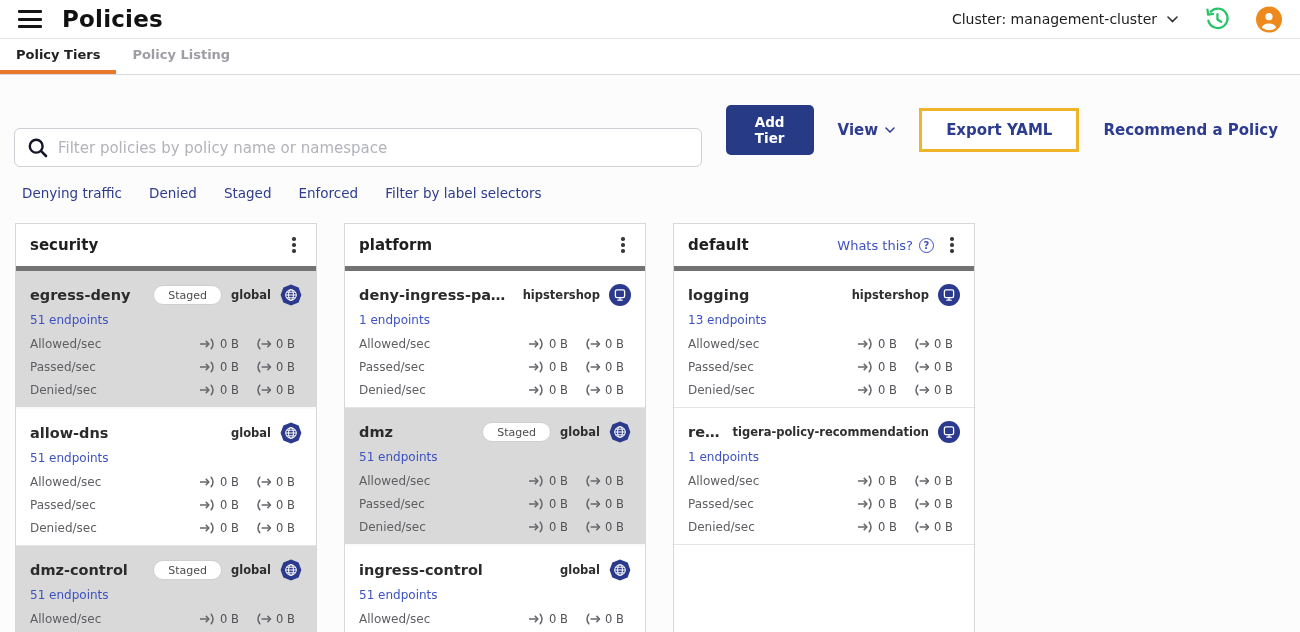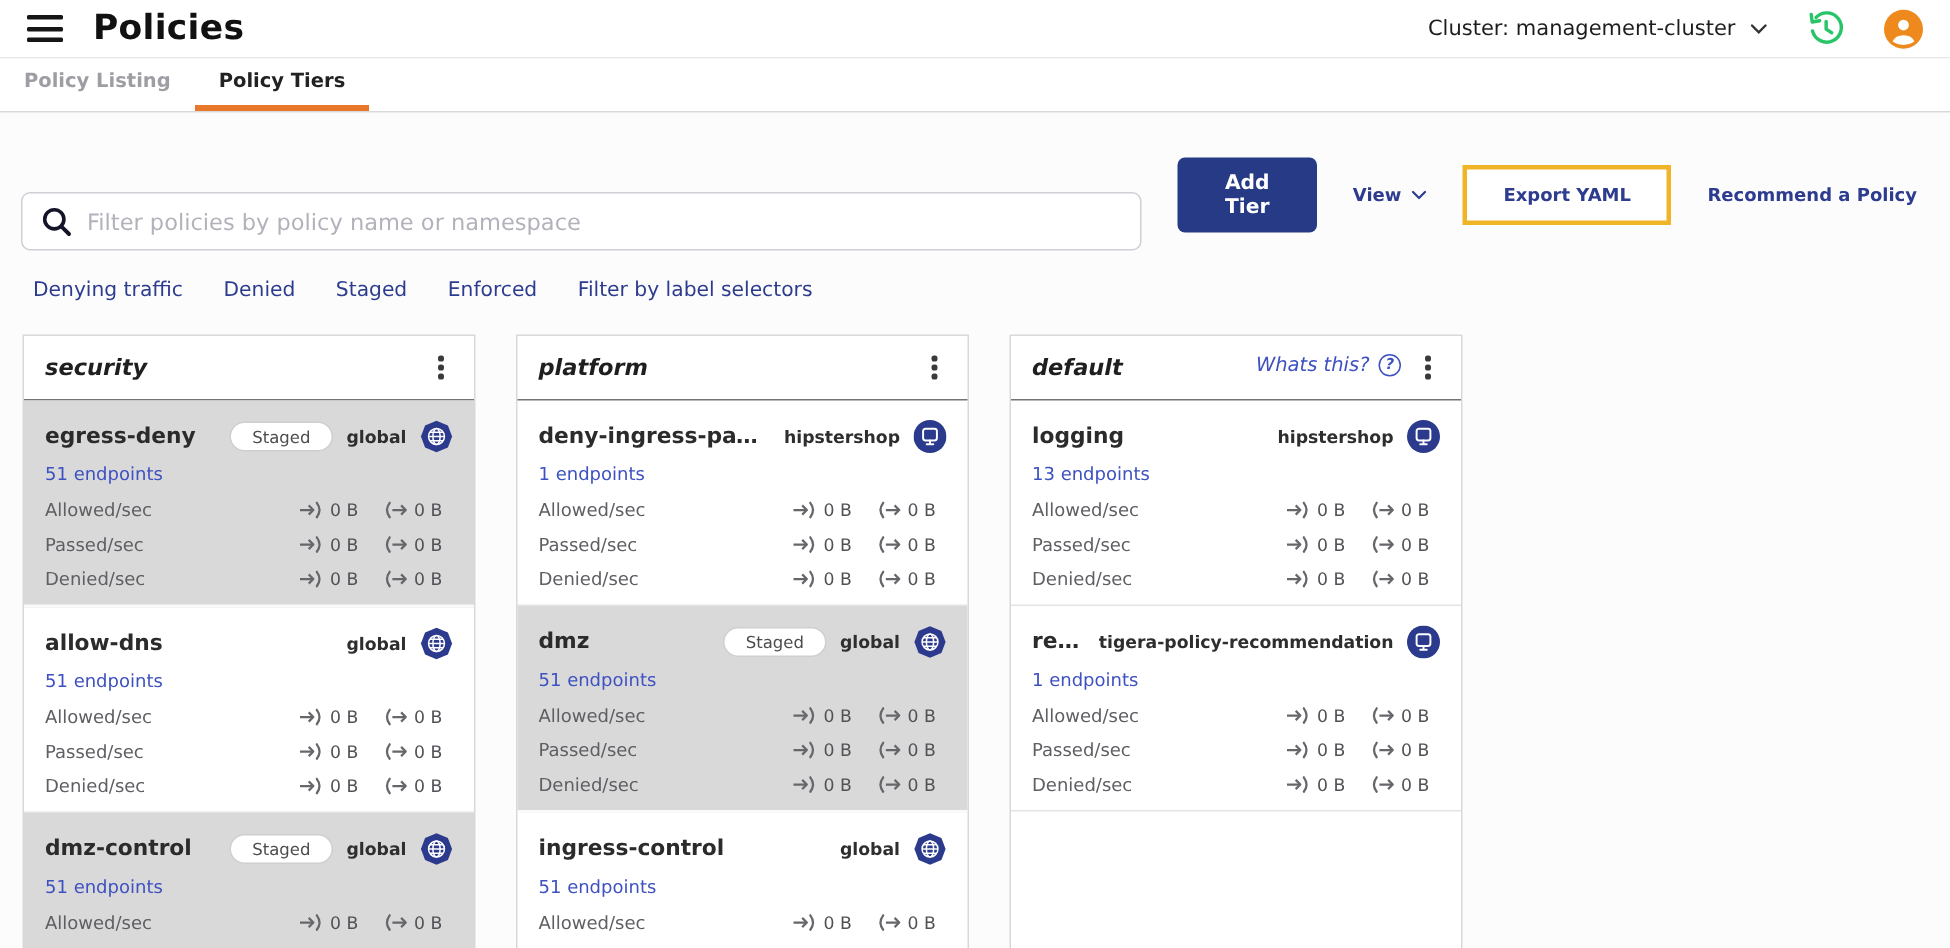--- a/index.html
+++ b/index.html
@@ -19,31 +19,31 @@
   .tabbar { height:36px; background:#fff; border-bottom:1px solid #d9d9dc; display:flex; align-items:stretch; }
   .tab { display:flex; align-items:center; padding:0 16px; font-size:13px; font-weight:bold; color:#9d9da4; cursor:pointer; border-bottom:4px solid transparent; }
   .tab.active { color:#222; border-bottom-color:#e8792c; }
 
   
   .toolbar { display:flex; align-items:center; padding:17px 22px 8px 14px; gap:24px; }
   .searchbox { width:813px; height:39px; background:#fff; border:1px solid #cfcfd6; border-radius:6px; display:flex; align-items:center; padding:0 12px; gap:9px;margin-top:36px; }
   .searchbox input { border:none; outline:none; flex:1; font-size:15px; color:#333; background:transparent; font-family:inherit; }
   .searchbox input::placeholder { color:#b2b2bc; }
   .btn-primary { background:#263a86; color:#fff; border:none; border-radius:5px; font-size:13.5px; font-weight:600; padding:9px 17px; cursor:pointer; font-family:inherit; }
-  .link-btn { display:flex; align-items:center; gap:7px; color:#2d3c8e; font-size:12px; font-weight:600; cursor:pointer; white-space:nowrap; }
+  .link-btn { display:flex; align-items:center; gap:7px; color:#2d3c8e; font-size:15px; font-weight:600; cursor:pointer; white-space:nowrap; }
   .export-wrap { border:3px solid #f0b429; background:#fff; padding:10px 24px; display:flex; align-items:center; }
 
   
   .quick-filters { display:flex; gap:27px; padding:10px 22px 14px 22px; }
   .quick-filters span { color:#2d3c8e; font-size:13.5px; font-weight:500; cursor:pointer; }
 
   
   .tiers { display:flex; gap:27px; padding:8px 0 0 15px; align-items:flex-start; }
   .tier-col { width:302px; background:#fff; border:1px solid #d8d8d8; min-height:480px; }
-  .tier-head { display:flex; align-items:flex-start; padding:12px 14px; border-bottom:1px solid #737373; gap:10px;font-style:italic; }
+  .tier-head { display:flex; align-items:center; padding:12px 14px; border-bottom:5px solid #737373; gap:10px; }
   .tier-name { font-size:15px; font-weight:bold; color:#1f1f1f; flex:1; }
   .tier-help { display:flex; align-items:center; gap:6px; color:#3d51c0; font-size:13px; cursor:pointer; white-space:nowrap; }
   .q-circle { width:15px; height:15px; border:1.4px solid #3d51c0; border-radius:50%; font-size:10px; display:inline-flex; align-items:center; justify-content:center; font-weight:bold; }
   .kebab { width:16px; height:18px; display:flex; flex-direction:column; align-items:center; justify-content:center; gap:2.5px; cursor:pointer; }
   .kebab i { width:3.4px; height:3.4px; background:#3a3a3a; border-radius:50%; }
 
   
   .policy-card { padding:13px 14px 10px 14px; border-bottom:1px solid #e4e4e6; cursor:pointer; }
   .policy-card.staged-bg { background:#d9d9d9; border-bottom:2px solid #fafafa; }
   .p-head { display:flex; align-items:center; gap:9px; }
@@ -85,25 +85,25 @@
       <svg width="27" height="27" viewBox="0 0 24 24">
         <circle cx="12" cy="12" r="12" fill="#ee8a1d"></circle>
         <circle cx="12" cy="9.4" r="3.3" fill="#fff"></circle>
         <path d="M5.3 19.6 a7 5.6 0 0 1 13.4 0 a12 12 0 0 1 -13.4 0 z" fill="#fff"></path>
       </svg>
     </div>
   </div>
 </header>
 
 <nav class="tabbar">
+  <div class="tab active">
+      <span>Policy Tiers</span>
+    </div>
   <div class="tab">
       <span>Policy Listing</span>
-    </div>
-  <div class="tab active">
-      <span>Policy Tiers</span>
     </div>
 </nav>
 
 <div class="toolbar">
   <div class="searchbox">
     <svg width="22" height="22" viewBox="0 0 22 22" fill="none">
       <circle cx="9.2" cy="9.2" r="6.4" stroke="#15152a" stroke-width="2.4"></circle>
       <path d="M14.2 14.2 L19 19" stroke="#15152a" stroke-width="2.6" stroke-linecap="round"></path>
     </svg>
     <input type="text" placeholder="Filter policies by policy name or namespace" style="">

